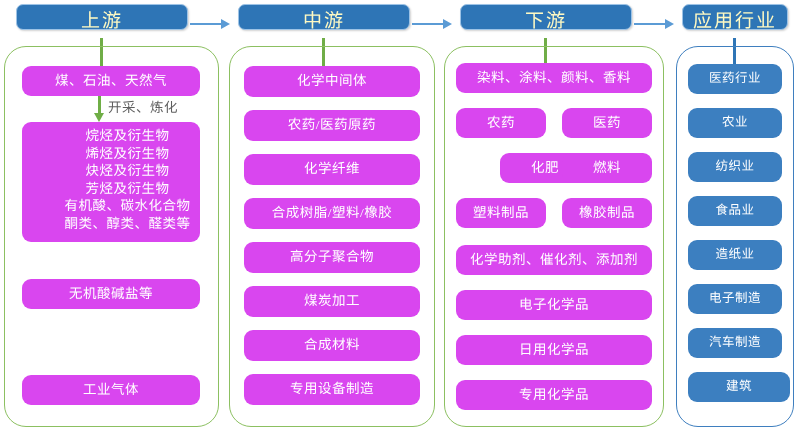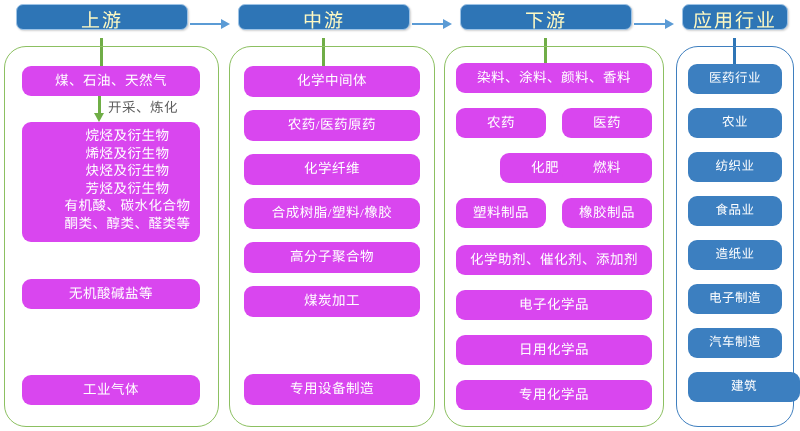--- a/index.html
+++ b/index.html
@@ -199,20 +199,21 @@
   <div class="node" style="left:22px; top:375px; width:178px; height:30px;">工业气体</div>
 
   <div class="panel p2"></div>
 
   <div class="node" style="left:244px; top:66px; width:176px; height:31px;">化学中间体</div>
   <div class="node" style="left:244px; top:110px; width:176px; height:31px;">农药/医药原药</div>
   <div class="node" style="left:244px; top:154px; width:176px; height:31px;">化学纤维</div>
   <div class="node" style="left:244px; top:198px; width:176px; height:31px;">合成树脂/塑料/橡胶</div>
   <div class="node" style="left:244px; top:242px; width:176px; height:31px;">高分子聚合物</div>
   <div class="node" style="left:244px; top:286px; width:176px; height:31px;">煤炭加工</div>
+  <div class="node" style="left:244px; top:330px; width:176px; height:31px;">合成材料</div>
   <div class="node" style="left:244px; top:374px; width:176px; height:31px;">专用设备制造</div>
 
   <div class="panel p3"></div>
 
   <div class="node" style="left:456px; top:63px; width:196px; height:30px;">染料、涂料、颜料、香料</div>
 
   <div class="node" style="left:456px; top:108px; width:90px; height:30px;">农药</div>
   <div class="node" style="left:562px; top:108px; width:90px; height:30px;">医药</div>
 
   <div class="node" style="left:456px; top:153px; width:90px; height:30px;margin-left:44px;">化肥</div>
@@ -228,15 +229,15 @@
 
   <div class="panel p4"></div>
 
   <div class="node blue" style="left:688px; top:64px; width:94px; height:30px;">医药行业</div>
   <div class="node blue" style="left:688px; top:108px; width:94px; height:30px;">农业</div>
   <div class="node blue" style="left:688px; top:152px; width:94px; height:30px;">纺织业</div>
   <div class="node blue" style="left:688px; top:196px; width:94px; height:30px;">食品业</div>
   <div class="node blue" style="left:688px; top:240px; width:94px; height:30px;">造纸业</div>
   <div class="node blue" style="left:688px; top:284px; width:94px; height:30px;">电子制造</div>
   <div class="node blue" style="left:688px; top:328px; width:94px; height:30px;">汽车制造</div>
-  <div class="node blue" style="left:688px; top:372px; width:112px; height:30px;">建筑</div>
+  <div class="node blue" style="left:688px; top:372px; width:102px; height:30px;">建筑</div>
 
 </div>
 
 </body></html>

